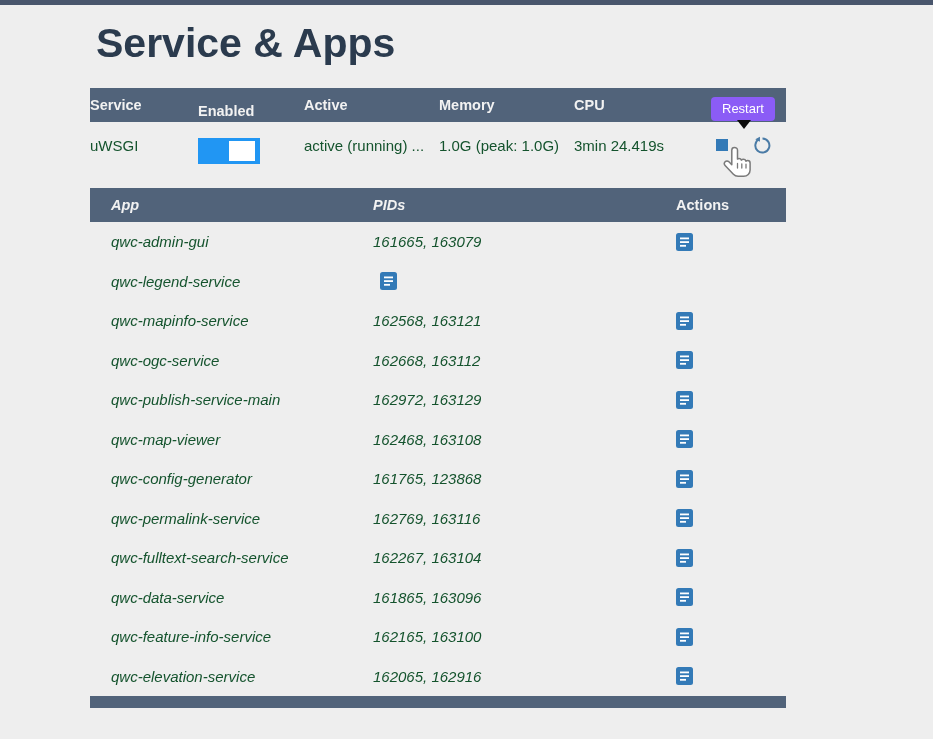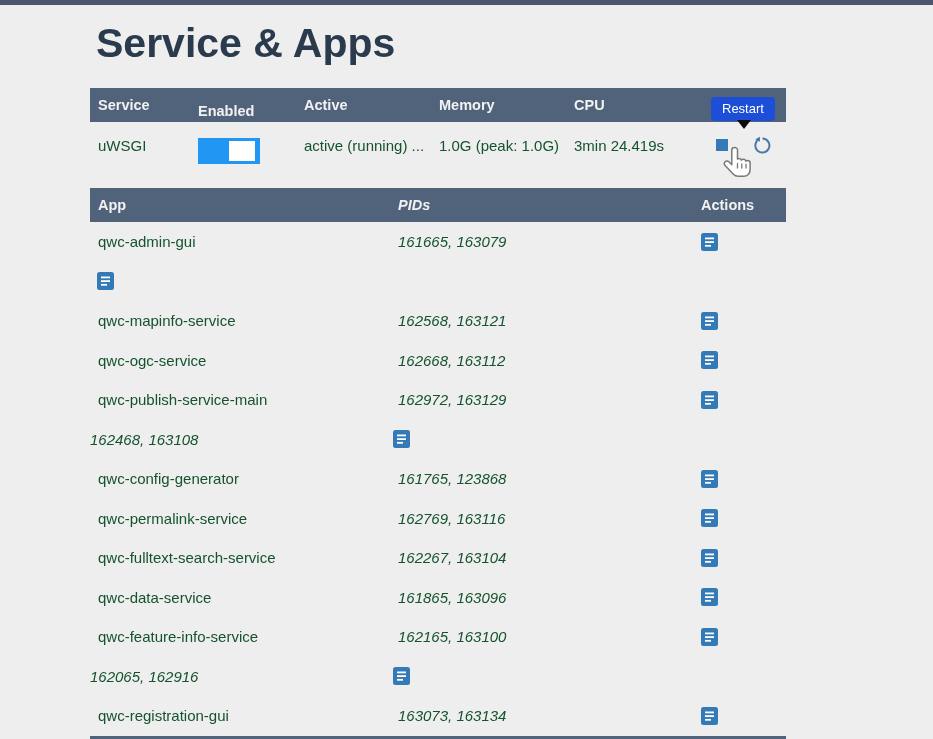--- a/index.html
+++ b/index.html
@@ -15,46 +15,46 @@
   }
   .tables{margin:25px 0 0 90px;width:696px;}
   .thead{
     display:flex;align-items:center;height:34px;background:#51637a;
     color:#f2f2f2;font-weight:bold;font-size:14.5px;position:relative;z-index:1;
   }
   .trow{display:flex;align-items:center;color:#14532d;font-size:15px;}
   .svc-row{height:46px;}
   .app-row{height:39.5px;}
   
-  .c-service{width:108px;padding-left:8px;box-sizing:border-box;}
+  .c-service{width:108px;box-sizing:border-box;}
   .c-enabled{width:106px;margin-top:12px;}
   .c-active{width:135px;}
   .c-memory{width:135px;}
   .c-cpu{width:135px;}
   .c-actions{flex:1;display:flex;align-items:center;padding-left:7px;box-sizing:border-box;}
   
-  .c-app{width:308px;padding-left:8px;box-sizing:border-box;}
+  .c-app{width:283px;padding-left:21px;box-sizing:border-box;font-style:italic;}
   .c-pids{width:296px;font-style:italic;}
   
   .toggle{
     position:relative;width:62px;height:26px;background:#2196f3;cursor:pointer;
   }
   .toggle .knob{
     position:absolute;left:31px;top:3px;width:26px;height:20px;background:#ffffff;
   }
   
   .stop-btn{width:12px;height:12px;background:#337ab7;cursor:pointer;}
   .restart-btn{margin-left:25px;width:19px;height:19px;color:#4a7ba6;cursor:pointer;}
   .log-btn{width:17px;height:18px;cursor:pointer;display:block;}
   .app-gap{margin-top:20px;}
   .partial-header{height:12px;background:#51637a;width:696px;}
   
   .tooltip{
     position:absolute;left:711px;top:97px;z-index:5;
-    background:#1d4ed8;color:#ffffff;font-size:13px;
+    background:#8b5cf6;color:#ffffff;font-size:13px;
     padding:4px 11px 5px 11px;border-radius:4px;white-space:nowrap;
   }
   .tooltip-arrow{
     position:absolute;left:737px;top:120px;z-index:5;width:0;height:0;
     border-left:7px solid transparent;border-right:7px solid transparent;
     border-top:9px solid #0b0b0b;
   }
   .cursor{position:absolute;left:723px;top:144px;z-index:6;}
 </style>
 </head>
@@ -109,20 +109,21 @@
       <svg class="log-btn" viewBox="0 0 17 18">
         <rect x="0" y="0" width="17" height="18" rx="2.5" fill="#337ab7"></rect>
         <rect x="4" y="4.5" width="9" height="1.8" fill="#ffffff"></rect>
         <rect x="4" y="8.2" width="9" height="1.8" fill="#ffffff"></rect>
         <rect x="4" y="11.9" width="6" height="1.8" fill="#ffffff"></rect>
       </svg>
     </div>
   </div>
 
   <div class="trow app-row">
+    <div class="c-app">qwc-legend-service</div>
     <div class="c-actions">
       <svg class="log-btn" viewBox="0 0 17 18">
         <rect x="0" y="0" width="17" height="18" rx="2.5" fill="#337ab7"></rect>
         <rect x="4" y="4.5" width="9" height="1.8" fill="#ffffff"></rect>
         <rect x="4" y="8.2" width="9" height="1.8" fill="#ffffff"></rect>
         <rect x="4" y="11.9" width="6" height="1.8" fill="#ffffff"></rect>
       </svg>
     </div>
   </div>
 
@@ -159,20 +160,21 @@
       <svg class="log-btn" viewBox="0 0 17 18">
         <rect x="0" y="0" width="17" height="18" rx="2.5" fill="#337ab7"></rect>
         <rect x="4" y="4.5" width="9" height="1.8" fill="#ffffff"></rect>
         <rect x="4" y="8.2" width="9" height="1.8" fill="#ffffff"></rect>
         <rect x="4" y="11.9" width="6" height="1.8" fill="#ffffff"></rect>
       </svg>
     </div>
   </div>
 
   <div class="trow app-row">
+    <div class="c-app">qwc-map-viewer</div>
     <div class="c-pids">162468, 163108</div>
     <div class="c-actions">
       <svg class="log-btn" viewBox="0 0 17 18">
         <rect x="0" y="0" width="17" height="18" rx="2.5" fill="#337ab7"></rect>
         <rect x="4" y="4.5" width="9" height="1.8" fill="#ffffff"></rect>
         <rect x="4" y="8.2" width="9" height="1.8" fill="#ffffff"></rect>
         <rect x="4" y="11.9" width="6" height="1.8" fill="#ffffff"></rect>
       </svg>
     </div>
   </div>
@@ -236,43 +238,32 @@
       <svg class="log-btn" viewBox="0 0 17 18">
         <rect x="0" y="0" width="17" height="18" rx="2.5" fill="#337ab7"></rect>
         <rect x="4" y="4.5" width="9" height="1.8" fill="#ffffff"></rect>
         <rect x="4" y="8.2" width="9" height="1.8" fill="#ffffff"></rect>
         <rect x="4" y="11.9" width="6" height="1.8" fill="#ffffff"></rect>
       </svg>
     </div>
   </div>
 
   <div class="trow app-row">
+    <div class="c-app">qwc-elevation-service</div>
     <div class="c-pids">162065, 162916</div>
     <div class="c-actions">
       <svg class="log-btn" viewBox="0 0 17 18">
         <rect x="0" y="0" width="17" height="18" rx="2.5" fill="#337ab7"></rect>
         <rect x="4" y="4.5" width="9" height="1.8" fill="#ffffff"></rect>
         <rect x="4" y="8.2" width="9" height="1.8" fill="#ffffff"></rect>
         <rect x="4" y="11.9" width="6" height="1.8" fill="#ffffff"></rect>
       </svg>
     </div>
   </div>
 
-  <div class="trow app-row">
-    <div class="c-app">qwc-registration-gui</div>
-    <div class="c-pids">163073, 163134</div>
-    <div class="c-actions">
-      <svg class="log-btn" viewBox="0 0 17 18">
-        <rect x="0" y="0" width="17" height="18" rx="2.5" fill="#337ab7"></rect>
-        <rect x="4" y="4.5" width="9" height="1.8" fill="#ffffff"></rect>
-        <rect x="4" y="8.2" width="9" height="1.8" fill="#ffffff"></rect>
-        <rect x="4" y="11.9" width="6" height="1.8" fill="#ffffff"></rect>
-      </svg>
-    </div>
-  </div>
 </div>
     <div class="partial-header"></div>
   </div>
 
 </div>
 
 <div class="tooltip">Restart</div>
 <div class="tooltip-arrow"></div>
 
 <svg class="cursor" width="31" height="40" viewBox="0 0 31 40">

